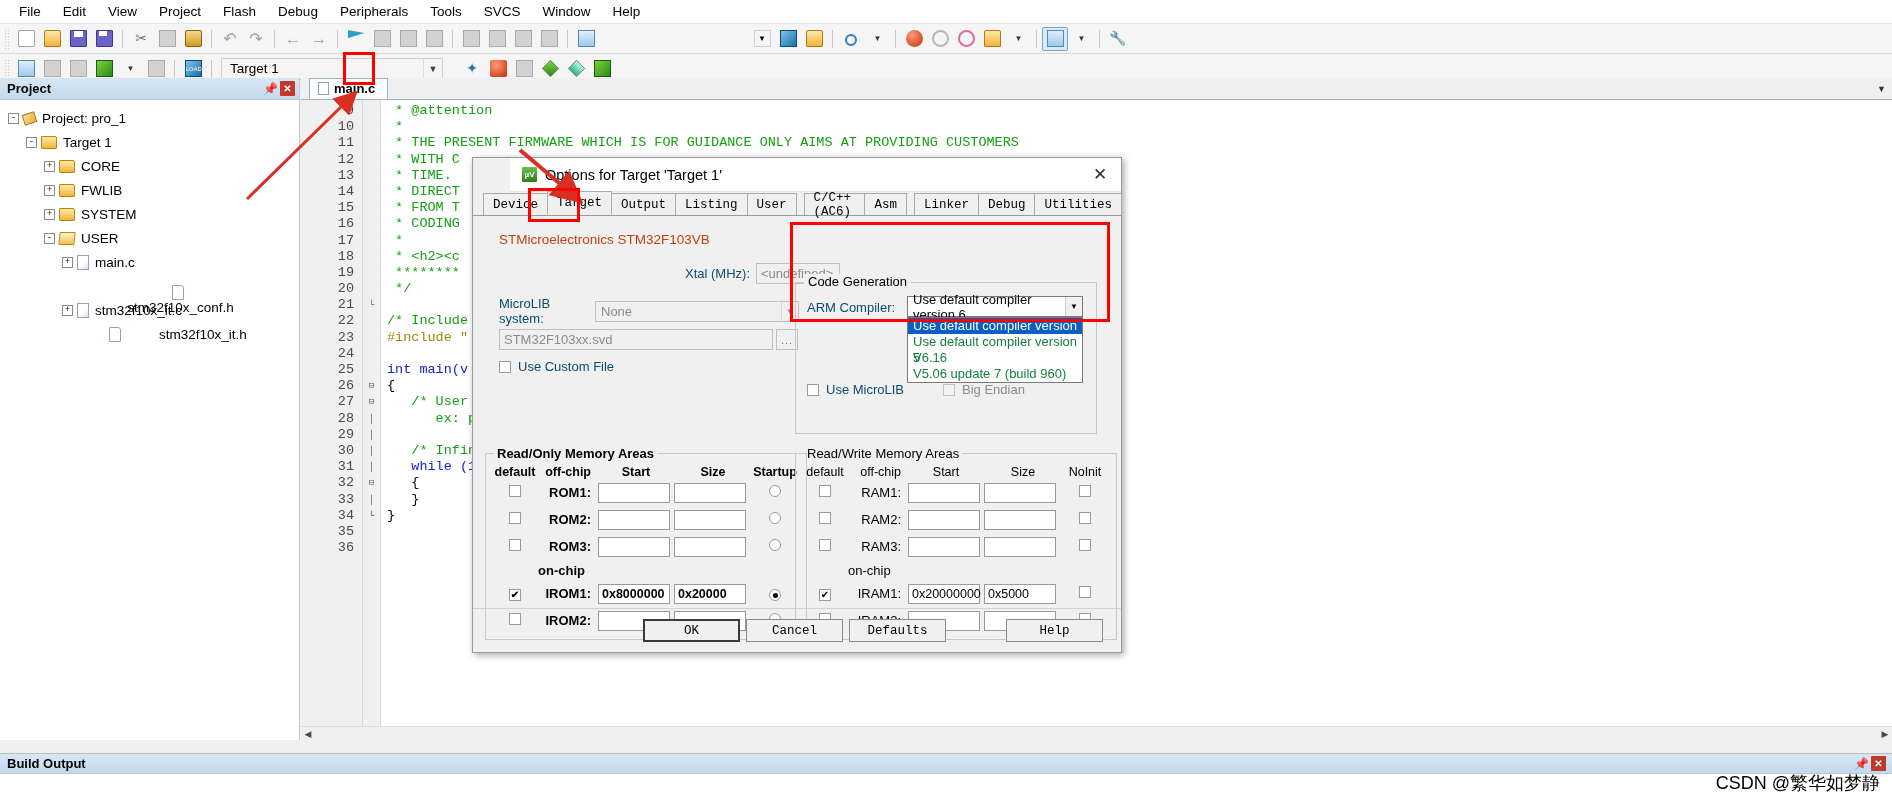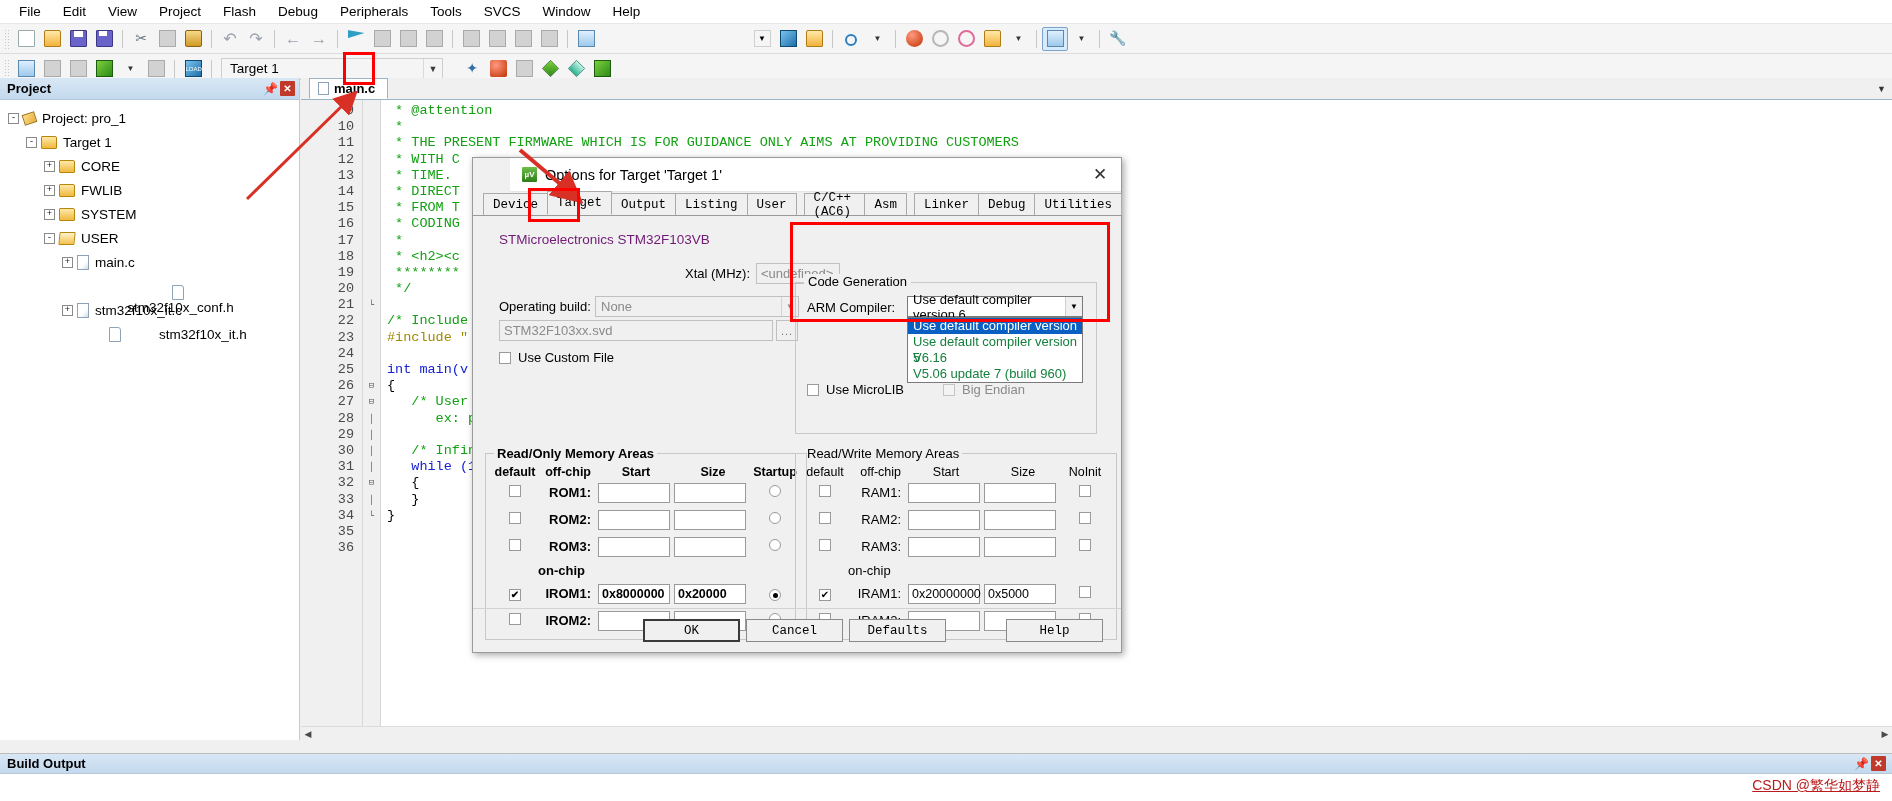--- a/index.html
+++ b/index.html
@@ -189,24 +189,24 @@
     background:#f0f0f0; margin-right:-1px;
   }
   .dtab.active {
     height:24px; background:#f0f0f0; border-bottom:1px solid #f0f0f0; font-weight:normal;
     position:relative; z-index:2;
   }
   .dtab.gap { margin-left:8px; }
 
   #dlg-body { position:absolute; top:58px; left:0; right:0; bottom:0; padding:10px 12px; }
 
-  .devname { font-size:13.5px; color:#701a75; margin:6px 0 9px 14px; }
+  .devname { font-size:13.5px; color:#c2410c; margin:6px 0 9px 14px; }
 
   .row { display:flex; align-items:center; margin-top:7px; }
-  .lbl { font-size:13px; color:#000000; }
+  .lbl { font-size:13px; color:#0c4a6e; }
   .lbl.dim { color:#8a8a8a; }
   .inp {
     height:21px; border:1px solid #c0c0c0; background:#f0f0f0; font-size:13px;
     color:#8a8a8a; padding:0 4px; display:flex; align-items:center; font-family:"Liberation Sans",sans-serif;
   }
   .combo { display:flex; align-items:center; height:21px; border:1px solid #c0c0c0; background:#f0f0f0; }
   .combo .v { flex:1; padding-left:5px; font-size:13px; color:#8a8a8a; }
   .combo .btn { width:17px; height:19px; background:#f0f0f0; border-left:1px solid #d4d4d4;
     display:flex; align-items:center; justify-content:center; font-size:8px; color:#8a8a8a; }
   .browse { width:22px; height:21px; border:1px solid #c0c0c0; background:#f0f0f0;
@@ -260,21 +260,21 @@
     height:23px; border:1px solid #8a8a8a; background:#f0f0f0;
     font-family:"Liberation Mono", monospace; font-size:12.5px; color:#000;
     display:flex; align-items:center; justify-content:center; position:absolute;
   }
   .dbtn.def { border:2px solid #3a3a3a; }
 
   
   .redbox { position:absolute; border:3px solid #ff0000; z-index:60; pointer-events:none; }
   #arrow-svg { position:absolute; left:0; top:0; width:1892px; height:801px; z-index:55; pointer-events:none; }
   #watermark {
-    position:absolute; right:12px; bottom:6px; font-size:14px; color:#b91c1c; z-index:70;text-decoration:underline;
+    position:absolute; right:12px; bottom:6px; font-size:18px; color:#000000; z-index:70;
   }
   #rpane-arrows { position:absolute; right:6px; top:0; height:22px; display:flex; align-items:center;
     gap:4px; font-size:9px; color:#333; }
 </style>
 </head>
 <body>
 
 <div id="menubar">
   <div class="mi">File</div>
   <div class="mi">Edit</div>
@@ -639,21 +639,21 @@
 
     <div class="devname">STMicroelectronics STM32F103VB</div>
 
     <div class="row" style="margin-left:14px;margin-top:16px;">
       <div style="width:186px"></div>
       <div class="lbl">Xtal (MHz):</div>
       <div class="inp" style="width:84px;margin-left:6px;">&lt;undefined&gt;</div>
     </div>
 
     <div class="row" style="margin-left:14px;margin-top:12px;">
-      <div class="lbl" style="width:96px;">Operating build:</div>
+      <div class="lbl" style="width:96px;">MicroLIB system:</div>
       <div class="combo" style="width:204px;">
         <div class="v">None</div>
         <div class="btn">▼</div>
       </div>
     </div>
 
     <div class="row" style="margin-left:14px;margin-top:3px;">
       <div class="inp" style="width:274px;">STM32F103xx.svd</div>
       <div class="browse" style="margin-left:3px;">...</div>
     </div>

